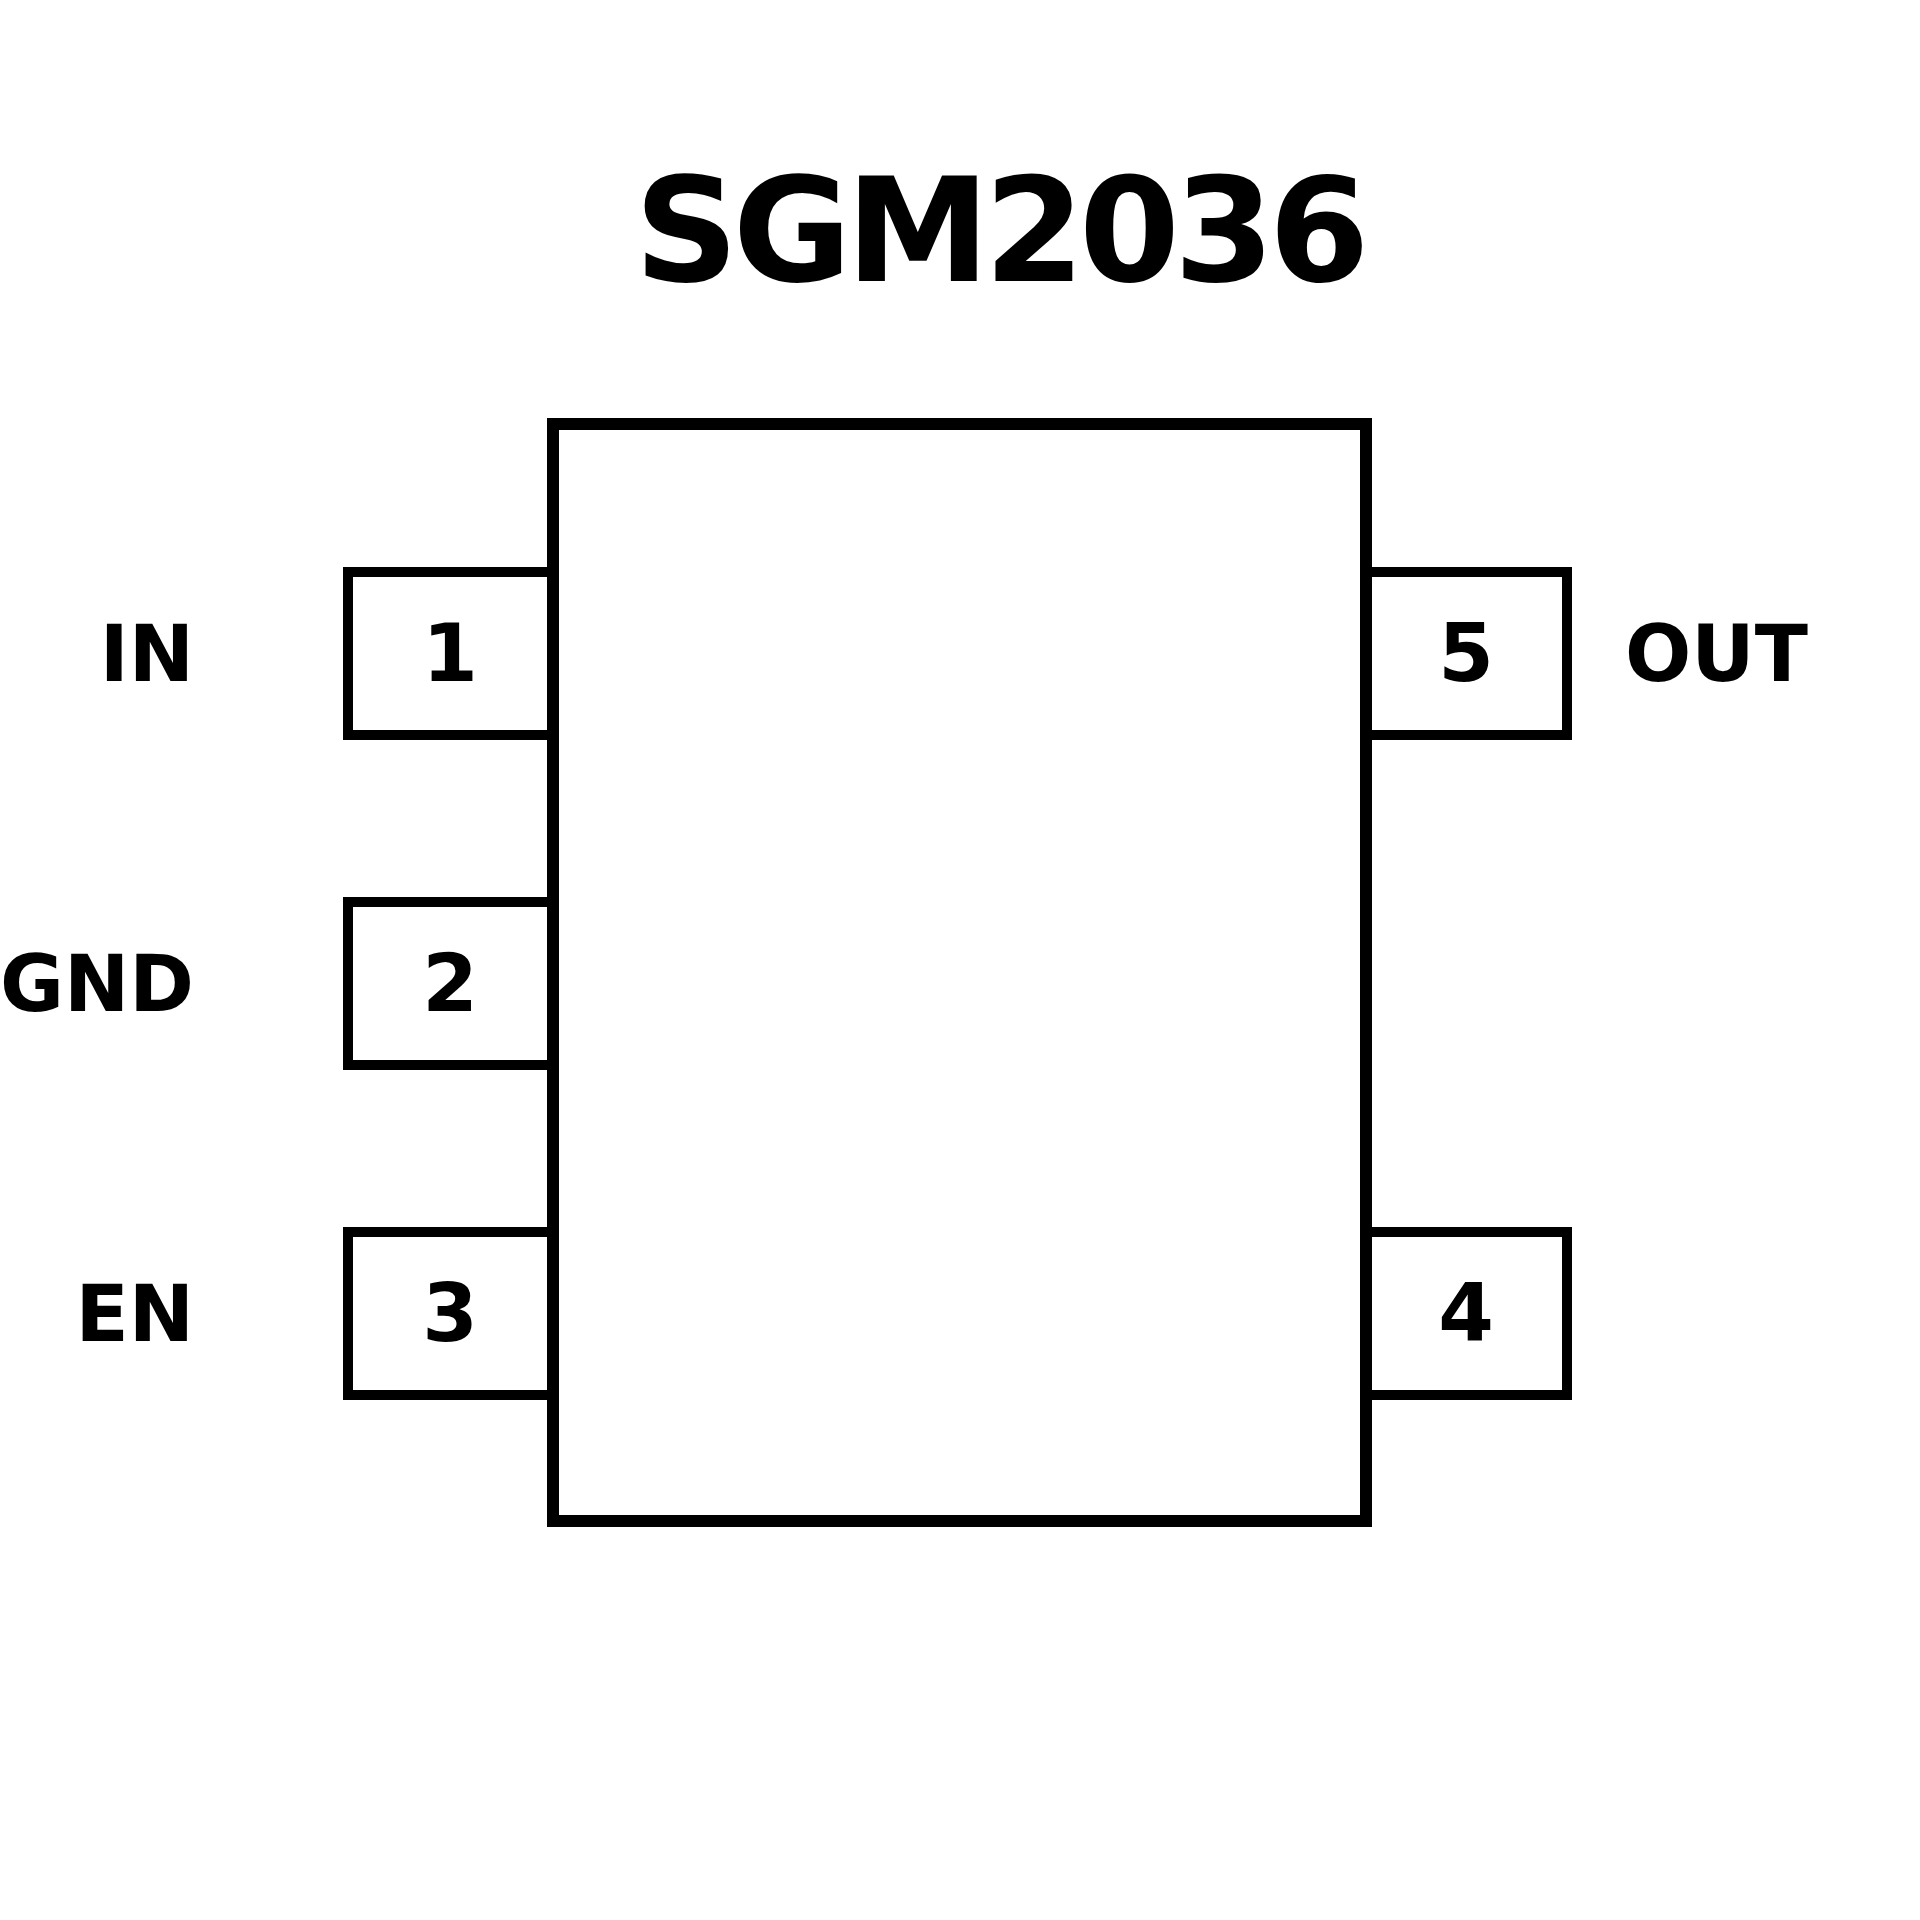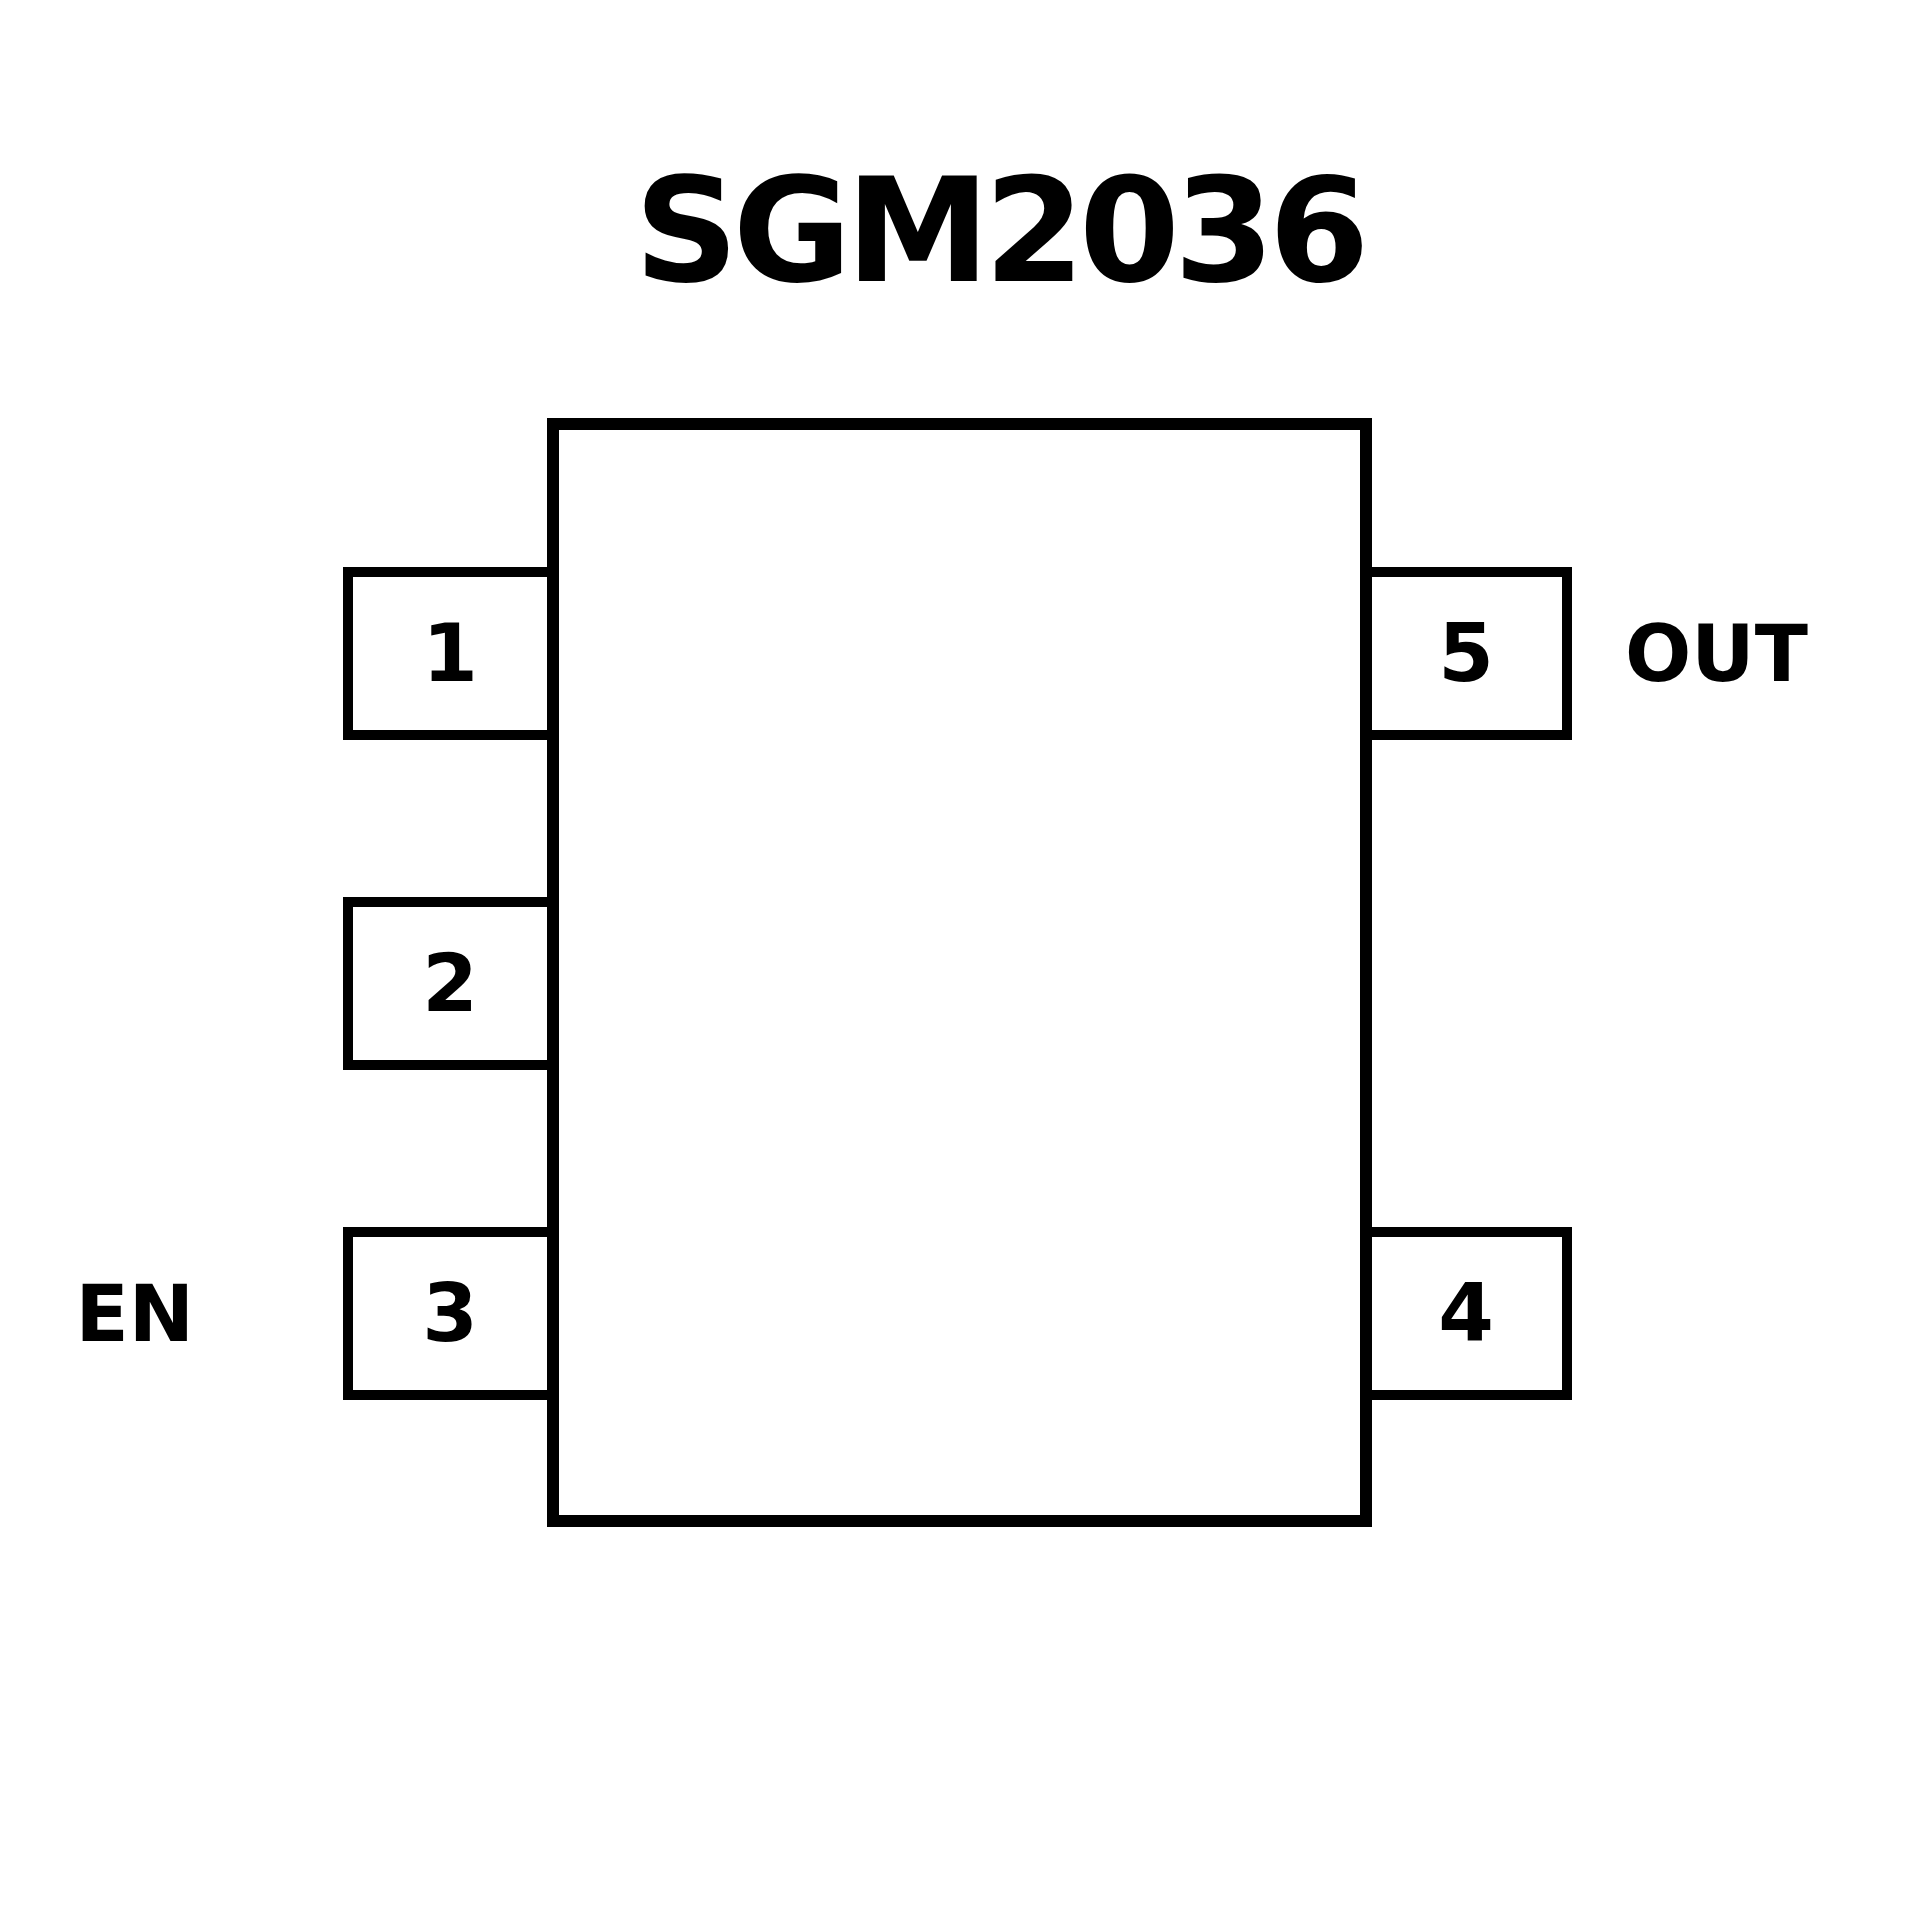--- a/index.html
+++ b/index.html
@@ -98,17 +98,19 @@
     <span class="pin-number">3</span>
   </div>
 
   <div class="pin-box right row1">
     <span class="pin-number">5</span>
   </div>
   <div class="pin-box right row3">
     <span class="pin-number">4</span>
   </div>
 
+  <div class="pin-label left row1">IN</div>
+  <div class="pin-label left row2">GND</div>
   <div class="pin-label left row3">EN</div>
 
   <div class="pin-label right row1">OUT</div>
 
 </div>
 
 </body></html>

